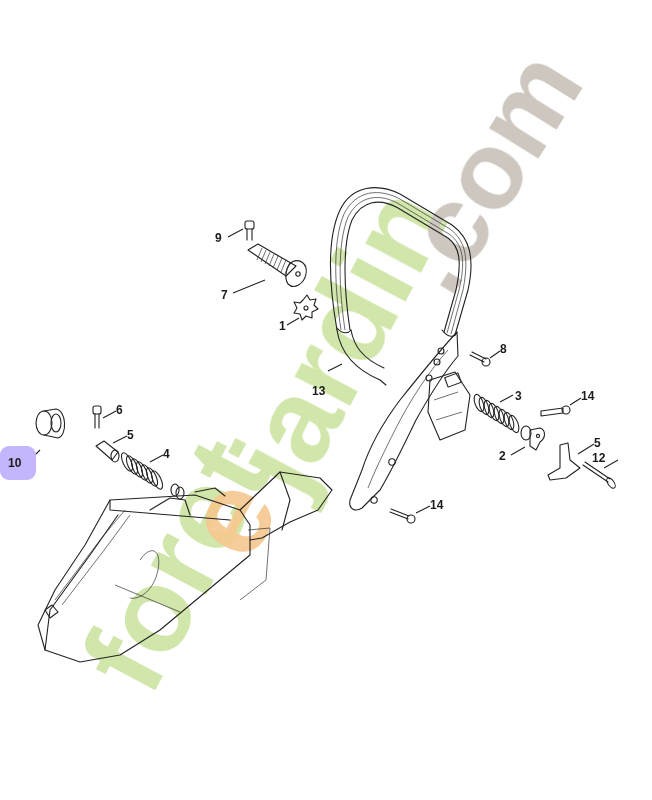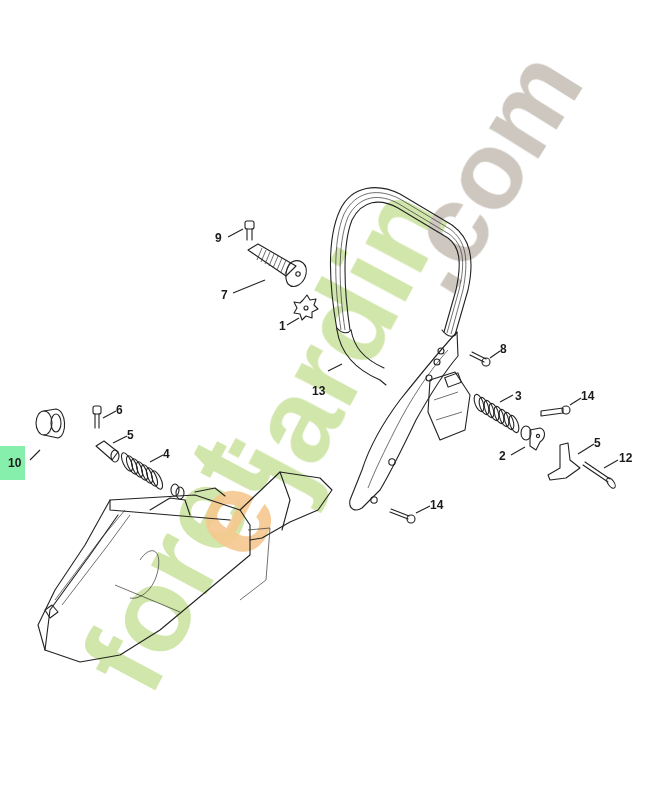--- a/index.html
+++ b/index.html
@@ -1,19 +1,19 @@
 <!DOCTYPE html>
 <html><head>
   <meta charset="utf-8">
   <style>
     html, body { margin: 0; padding: 0; background: #ffffff; }
     body { width: 652px; height: 800px; position: relative; overflow: hidden; font-family: "Liberation Sans", sans-serif; }
     #canvas { position: absolute; left: 0; top: 0; width: 652px; height: 800px; }
     .lbl { position: absolute; font-family: "Liberation Sans", sans-serif; font-weight: bold; font-size: 12px; color: #1a1a1a; line-height: 14px; white-space: nowrap; }
-    .lbl.hl { background: #86efac; padding: 10px 4px 10px 8px; }
+    .lbl.hl { background: #c4b5fd; padding: 10px 15px 10px 8px; border-radius: 9px; }
     svg .ln { fill: none; stroke: #222; stroke-width: 1.1; stroke-linejoin: round; stroke-linecap: round; }
     svg .thin { fill: none; stroke: #333; stroke-width: 0.7; }
     svg .lead { stroke: #222; stroke-width: 1.1; }
     svg .wm { font-family: "Liberation Sans", sans-serif; font-weight: bold; }
   </style>
 </head>
 <body>
 
 <div id="canvas">
   <svg width="652" height="800" viewBox="0 0 652 800" xmlns="http://www.w3.org/2000/svg">
@@ -189,19 +189,19 @@
   
   <span class="lbl" style="left:215px;top:231px">9</span>
   <span class="lbl" style="left:221px;top:288px">7</span>
   <span class="lbl" style="left:279px;top:319px">1</span>
   <span class="lbl" style="left:312px;top:384px">13</span>
   <span class="lbl" style="left:500px;top:342px">8</span>
   <span class="lbl" style="left:515px;top:389px">3</span>
   <span class="lbl" style="left:581px;top:389px">14</span>
   <span class="lbl" style="left:594px;top:436px">5</span>
   <span class="lbl" style="left:499px;top:449px">2</span>
-  <span class="lbl" style="left:619px;top:451px">12</span>
+  <span class="lbl" style="left:592px;top:451px">12</span>
   <span class="lbl" style="left:430px;top:498px">14</span>
   <span class="lbl" style="left:116px;top:403px">6</span>
   <span class="lbl" style="left:127px;top:428px">5</span>
   <span class="lbl" style="left:163px;top:447px">4</span>
   <span class="lbl hl" style="left:0px;top:446px">10</span>
 </div>
 
 </body></html>

